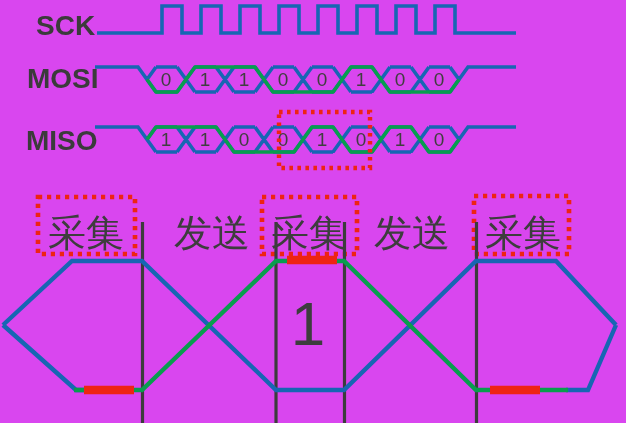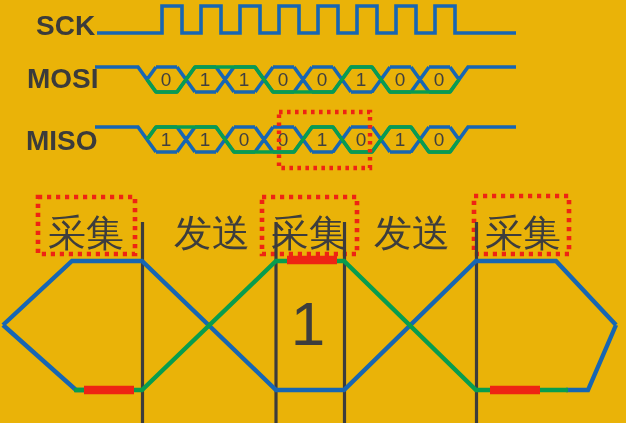--- a/index.html
+++ b/index.html
@@ -1,16 +1,16 @@
 <!DOCTYPE html>
 <html><head>
 <meta charset="utf-8">
 <style>
   html,body{margin:0;padding:0;background:#ffffff;}
-  .stage{position:relative;width:626px;height:423px;background:#eab308;overflow:hidden;
+  .stage{position:relative;width:626px;height:423px;background:#d946ef;overflow:hidden;
          font-family:"Liberation Sans", sans-serif;}
   svg{display:block;}
   text{font-family:"Liberation Sans", sans-serif;}
   .sig-label{font-weight:bold;fill:#3b3b3b;font-size:28px;}
   .bit-digit{fill:#3f3f3f;font-size:19px;text-anchor:middle;}
   .phase-label{fill:#3d3d3d;font-size:38px;text-anchor:middle;}
   .big-bit{fill:#3d3d3d;font-size:62px;text-anchor:middle;}
 </style>
 </head>
 <body>

